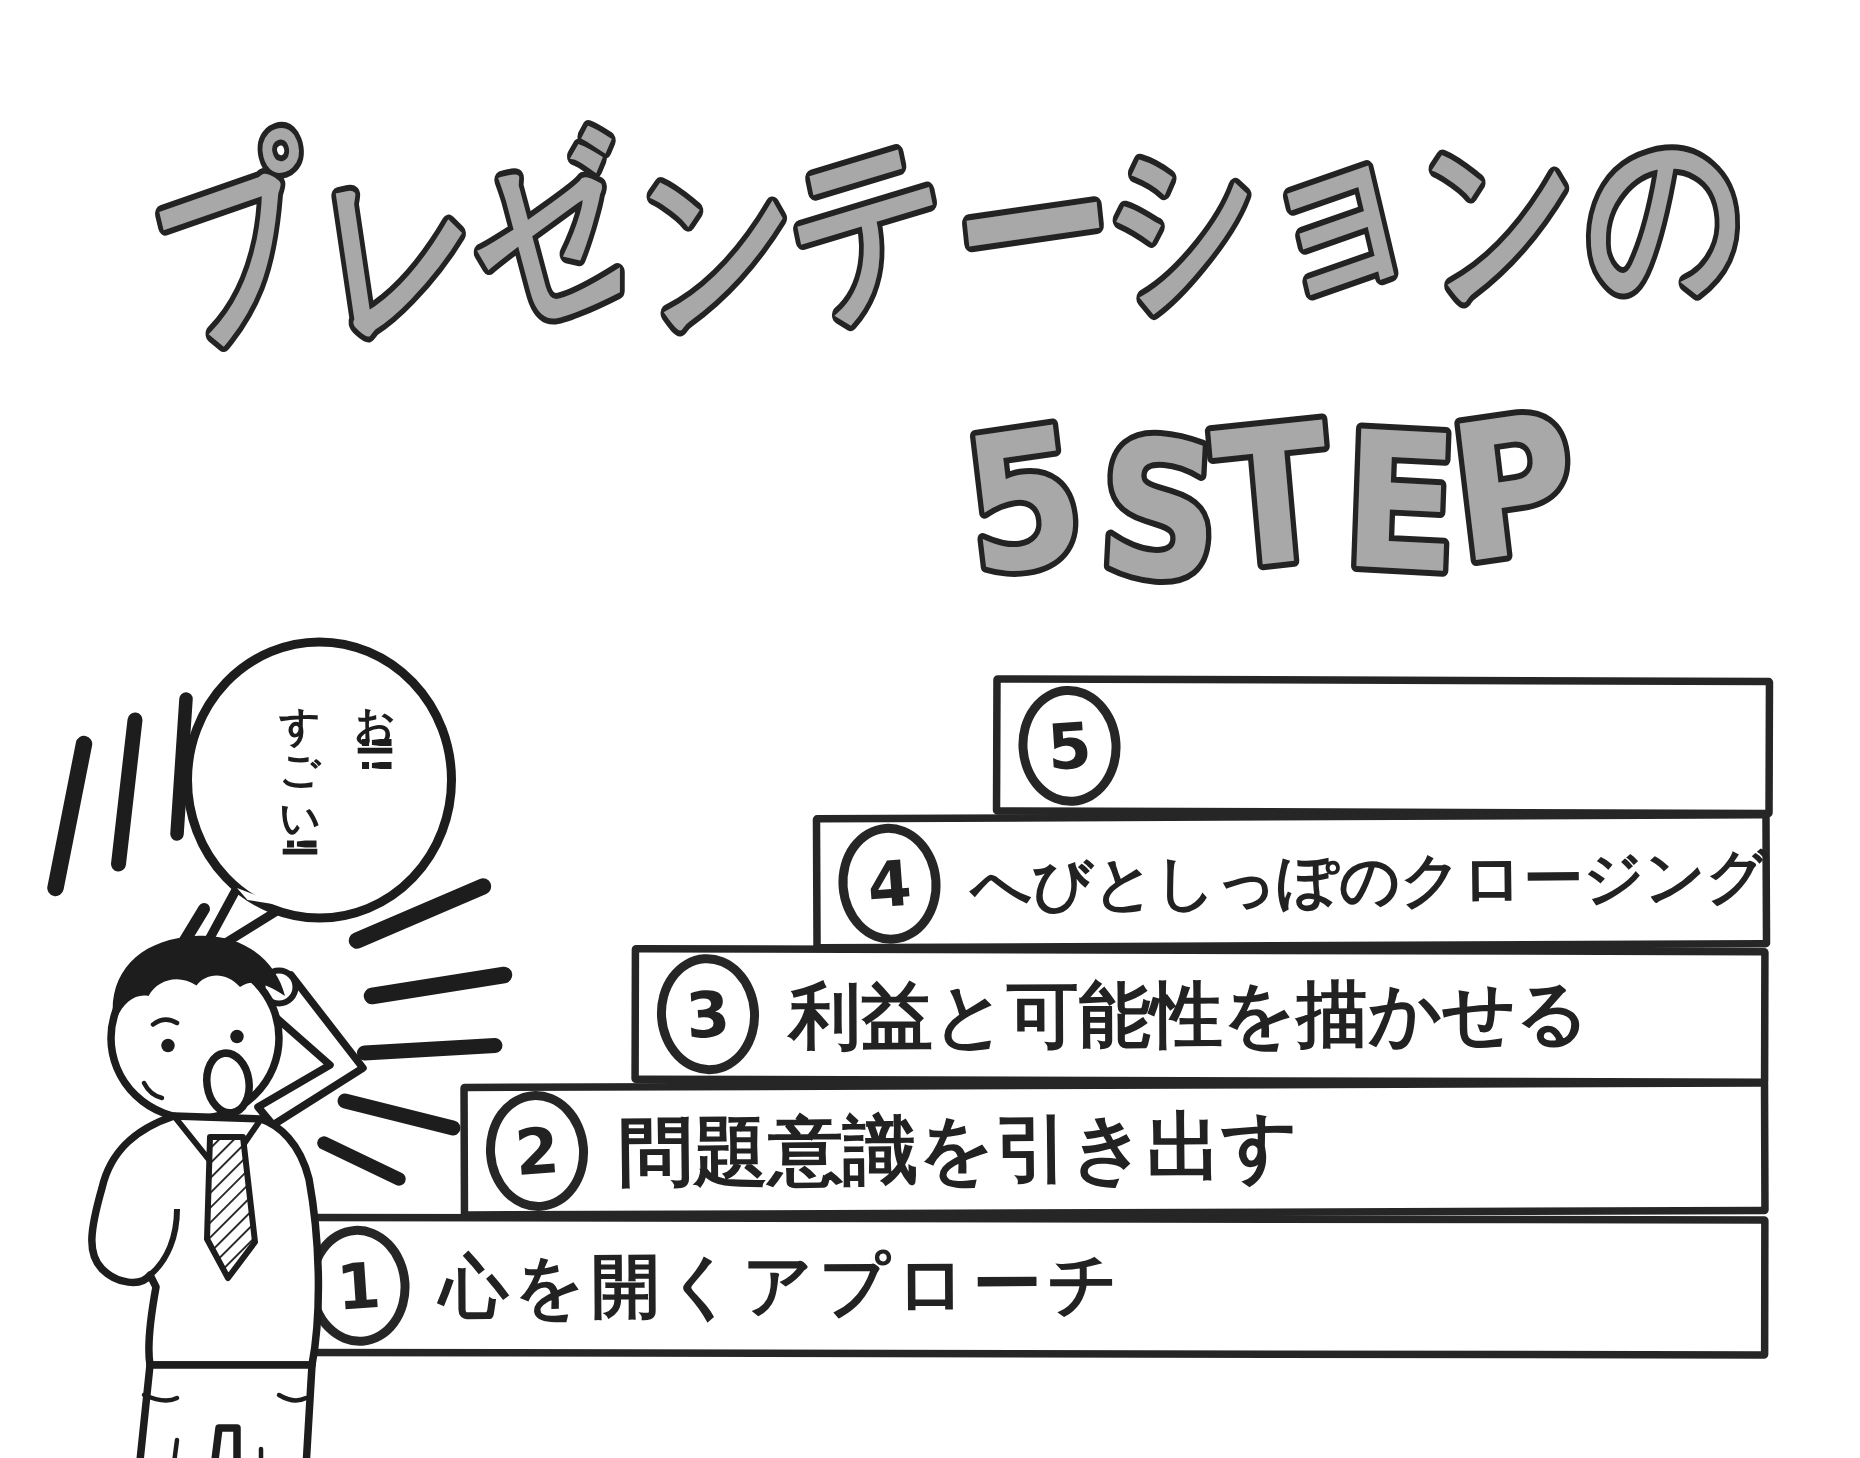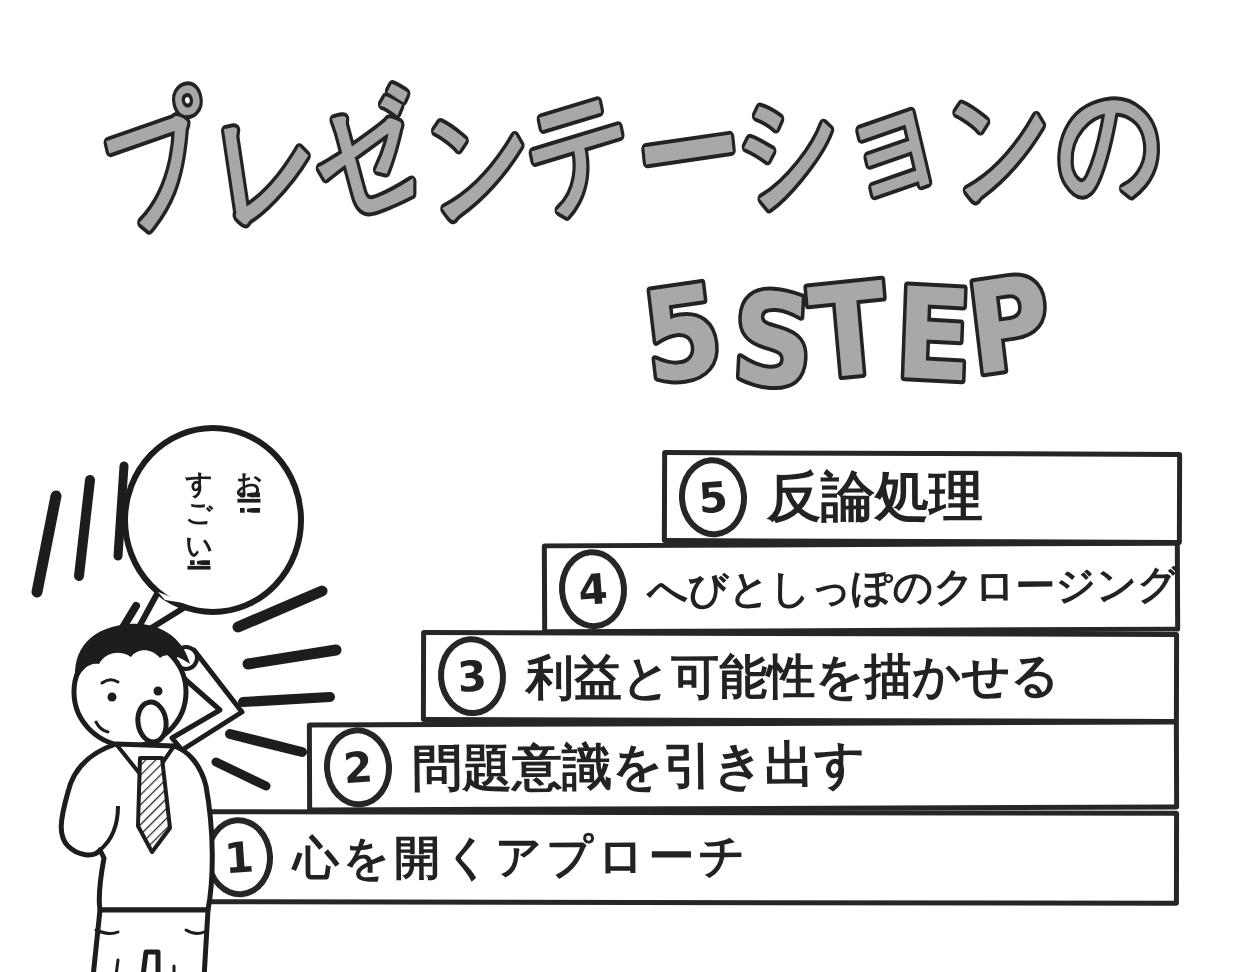--- a/index.html
+++ b/index.html
@@ -63,21 +63,20 @@
 
 <div class="canvas">
 
   <svg class="title-svg" width="1240" height="430" viewBox="0 0 1240 430">
     <text class="title-text title-line1" x="116" y="206" textLength="1048" lengthAdjust="spacingAndGlyphs" rotate="-14 -8 -16 -6 -12 -5 -10 -14 -7 -3" transform="rotate(-2 620 160)">プレゼンテーションの</text>
     <text class="title-text title-line2" x="648" y="378" textLength="410" lengthAdjust="spacingAndGlyphs" rotate="-6 5 -4 4 -6" transform="rotate(-1.5 850 330)">5STEP</text>
   </svg>
 
   <div class="step step-5">
     <span class="num">5</span>
-    <span class="label">反論処理</span>
   </div>
   <div class="step step-4">
     <span class="num">4</span>
     <span class="label">へびとしっぽのクロージング</span>
   </div>
   <div class="step step-3">
     <span class="num">3</span>
     <span class="label">利益と可能性を描かせる</span>
   </div>
   <div class="step step-2">

